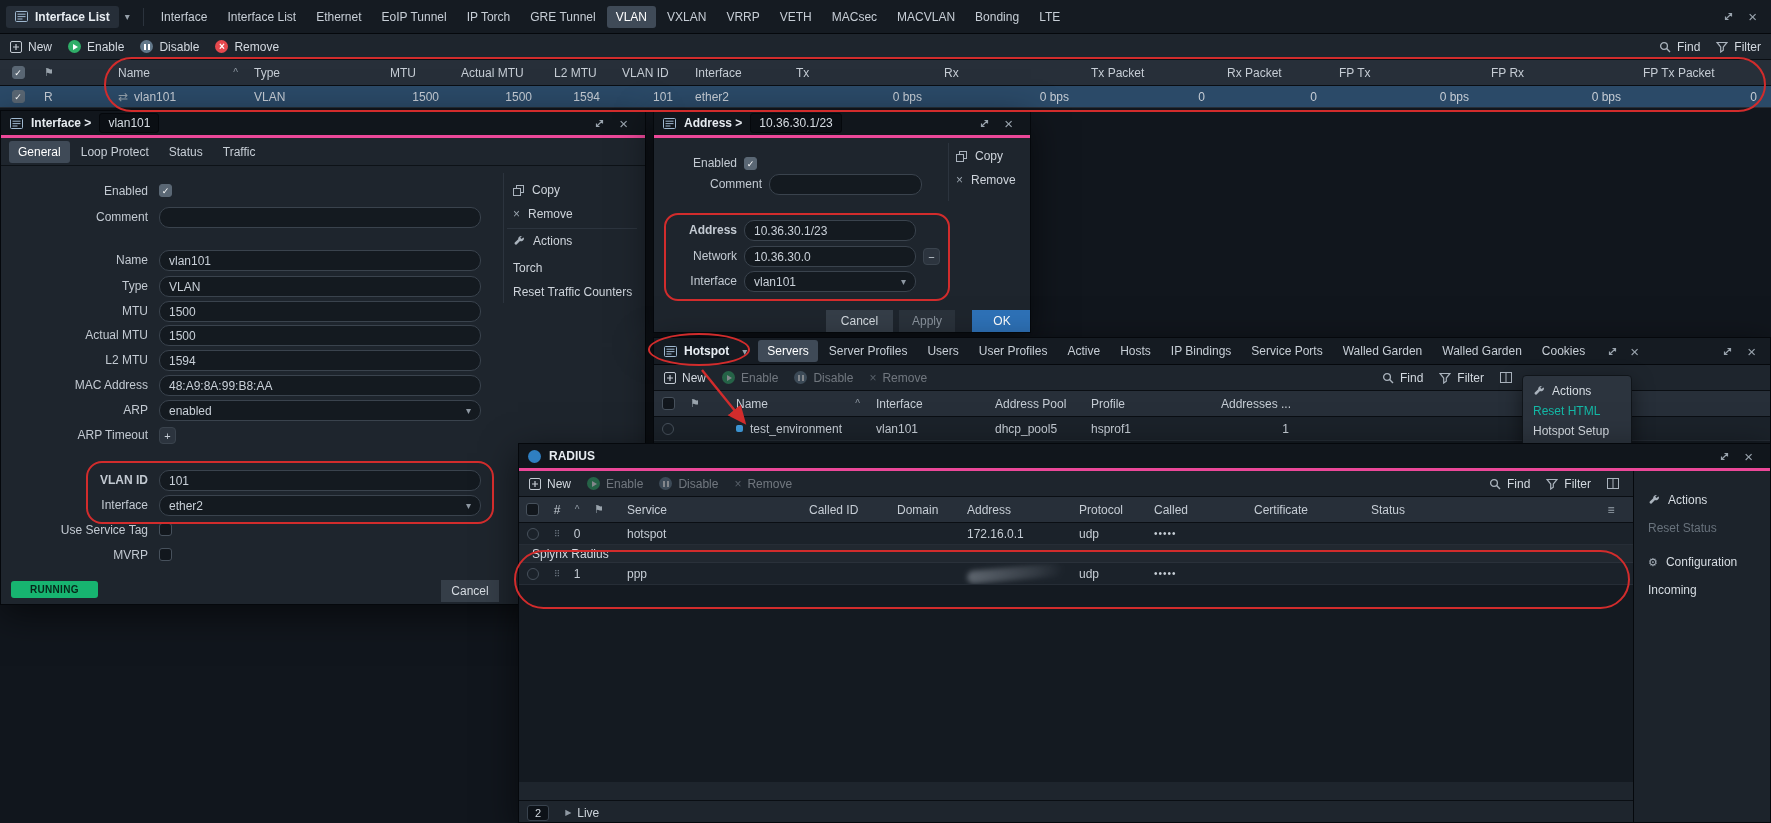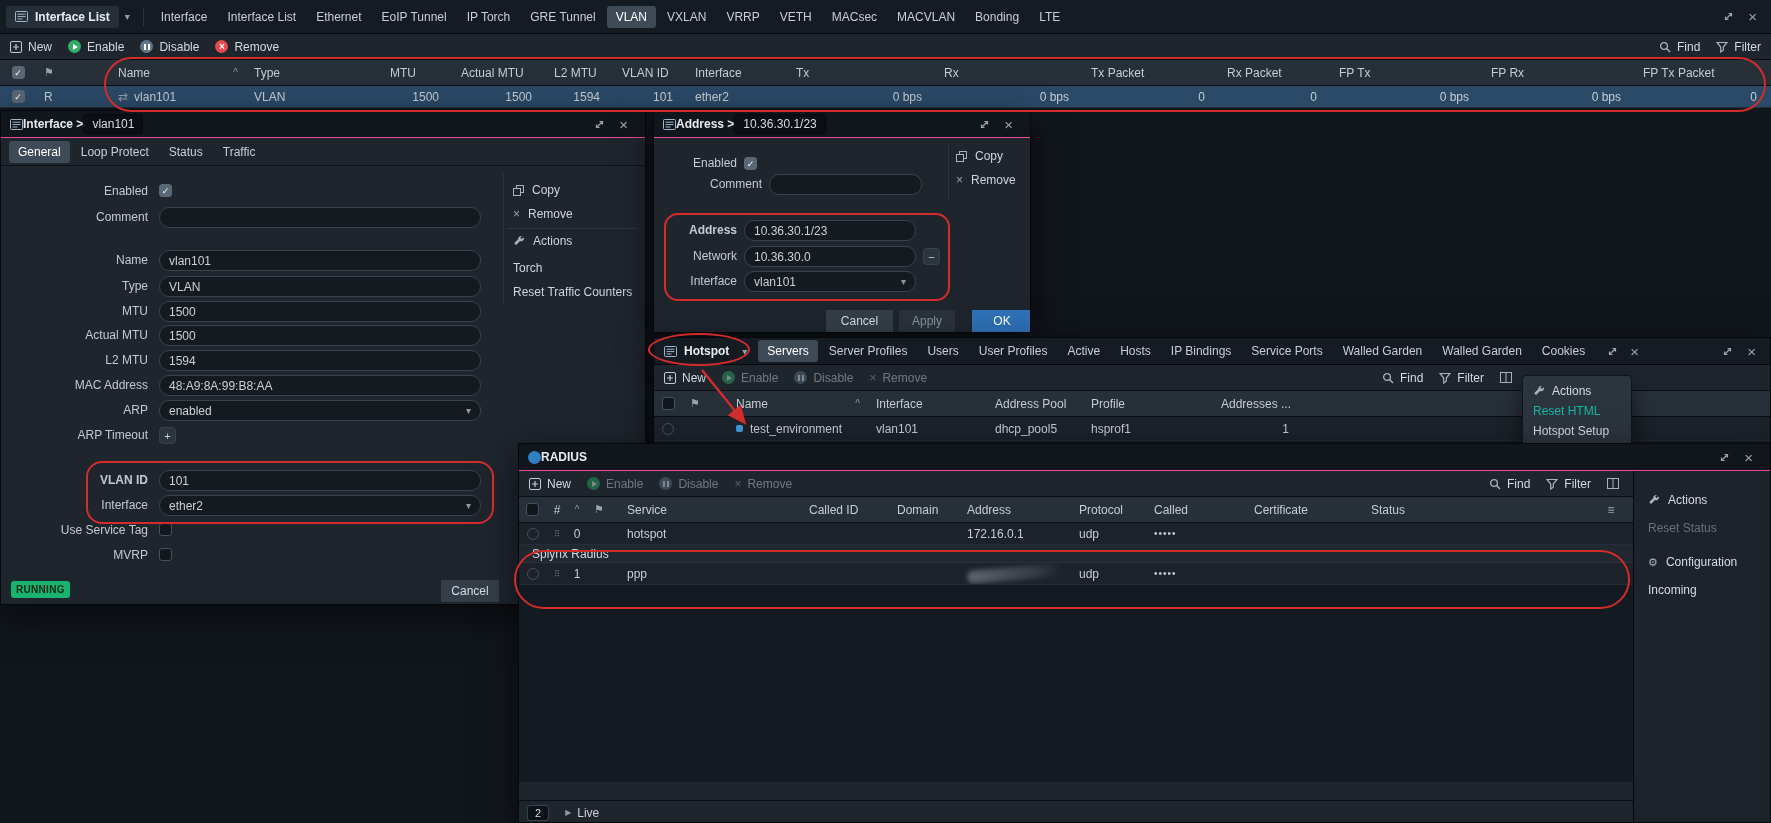--- a/index.html
+++ b/index.html
@@ -44,37 +44,37 @@
   .cb.on{background:#5a6774;border-color:#5a6774}
   .rcb{width:12px;height:12px;border:1px solid #47515c;border-radius:50%;flex:none}
   .sortc{color:#8f99a3;font-size:10px}
   .flg{color:#9aa4ad;font-size:11px}
   .dragh{color:#6b7580;font-size:9px}
   .sec{letter-spacing:1px;font-size:10px}
   .vlic{color:#93a0ab;margin-right:6px}
   .dot{width:7px;height:7px;border-radius:2px;background:#3f9bdc;flex:none;margin-right:7px}
   .grow{height:18px;display:flex;align-items:center;padding-left:13px;background:#212830;border-bottom:1px solid #2a313a;color:#d3d9e0}
   
-  .titlebar{height:27px;background:#11161c;border-bottom:1px solid #ec4899;display:flex;align-items:center;padding:0 9px}
+  .titlebar{height:27px;background:#11161c;border-bottom:3px solid #ec4899;display:flex;align-items:center;gap:8px;padding:0 9px}
   .ttl{font-weight:bold;color:#e6ebf0;white-space:nowrap}
   .chip{background:#0b0f14;border:1px solid #05080c;border-radius:3px;padding:2px 8px;color:#d6dce2;white-space:nowrap}
   .dlgtabs{height:28px;display:flex;align-items:center;gap:2px;padding:0 8px;border-bottom:1px solid #0d1217}
   .dtab{padding:4px 9px;color:#c7ced6;border-radius:3px}
   .dtab.act{background:#3f4a57;color:#fff}
   .flabel{position:absolute;left:0;width:147px;text-align:right;line-height:21px;color:#c3cad2;white-space:nowrap}
   .finput{position:absolute;left:158px;width:322px;height:21px;background:#141a20;border:1px solid #3a434d;border-radius:10px;display:flex;align-items:center;padding:0 9px;color:#c9d0d8;white-space:nowrap}
   .crt{margin-left:auto;color:#8e98a2;font-size:10px}
   .sqbtn{position:absolute;width:17px;height:17px;background:#2c343e;border:1px solid #3a434d;border-radius:4px;display:flex;align-items:center;justify-content:center;color:#c9d0d8;font-size:11px}
   .smenu-item{position:absolute;display:flex;align-items:center;gap:8px;color:#ced4db;white-space:nowrap}
   .vdiv{position:absolute;width:1px;background:#2c343e}
   .hdiv{position:absolute;height:1px;background:#2c343e}
   .btn{position:absolute;height:22px;border-radius:0;background:#353e48;color:#d6dce2;display:flex;align-items:center;justify-content:center}
   .btn.primary{background:#2e72b8;color:#fff}
   .btn.dimbtn{background:#2a323b;color:#8b949e}
-  .badge-running{position:absolute;background:#17b470;color:#06281a;font-weight:bold;font-size:10px;padding:3px 5px;border-radius:3px;letter-spacing:.3px}
+  .badge-running{position:absolute;background:#17b470;color:#06281a;font-weight:bold;font-size:10px;padding:3px 19px;border-radius:3px;letter-spacing:.3px}
   .alabel{position:absolute;text-align:right;line-height:21px;color:#c3cad2;white-space:nowrap}
   .ainput{position:absolute;height:21px;background:#141a20;border:1px solid #3a434d;border-radius:10px;display:flex;align-items:center;padding:0 9px;color:#c9d0d8;white-space:nowrap}
   .popup{position:absolute;background:#2c343e;border:1px solid #10151a;border-radius:4px;box-shadow:0 8px 20px rgba(0,0,0,.5);padding:5px 0;z-index:13}
   .pitem{display:flex;align-items:center;gap:7px;padding:3px 10px;color:#d6dce2;white-space:nowrap}
   .pitem.dim{color:#14b8a6}
   .wfooter{position:absolute;height:24px;background:#1e252d;border-top:1px solid #0a0e13;display:flex;align-items:center;gap:16px;padding:0 8px}
   .cbadge{background:#0d1218;border:1px solid #39434e;border-radius:3px;padding:1px 7px;font-size:11px;color:#d2d8df}
   .live{display:flex;align-items:center;gap:6px;color:#ccd3da}
   .lp{color:#8f99a3;font-size:8px}
   .sbar{position:absolute;background:#1c232b;border-left:1px solid #05080c}

